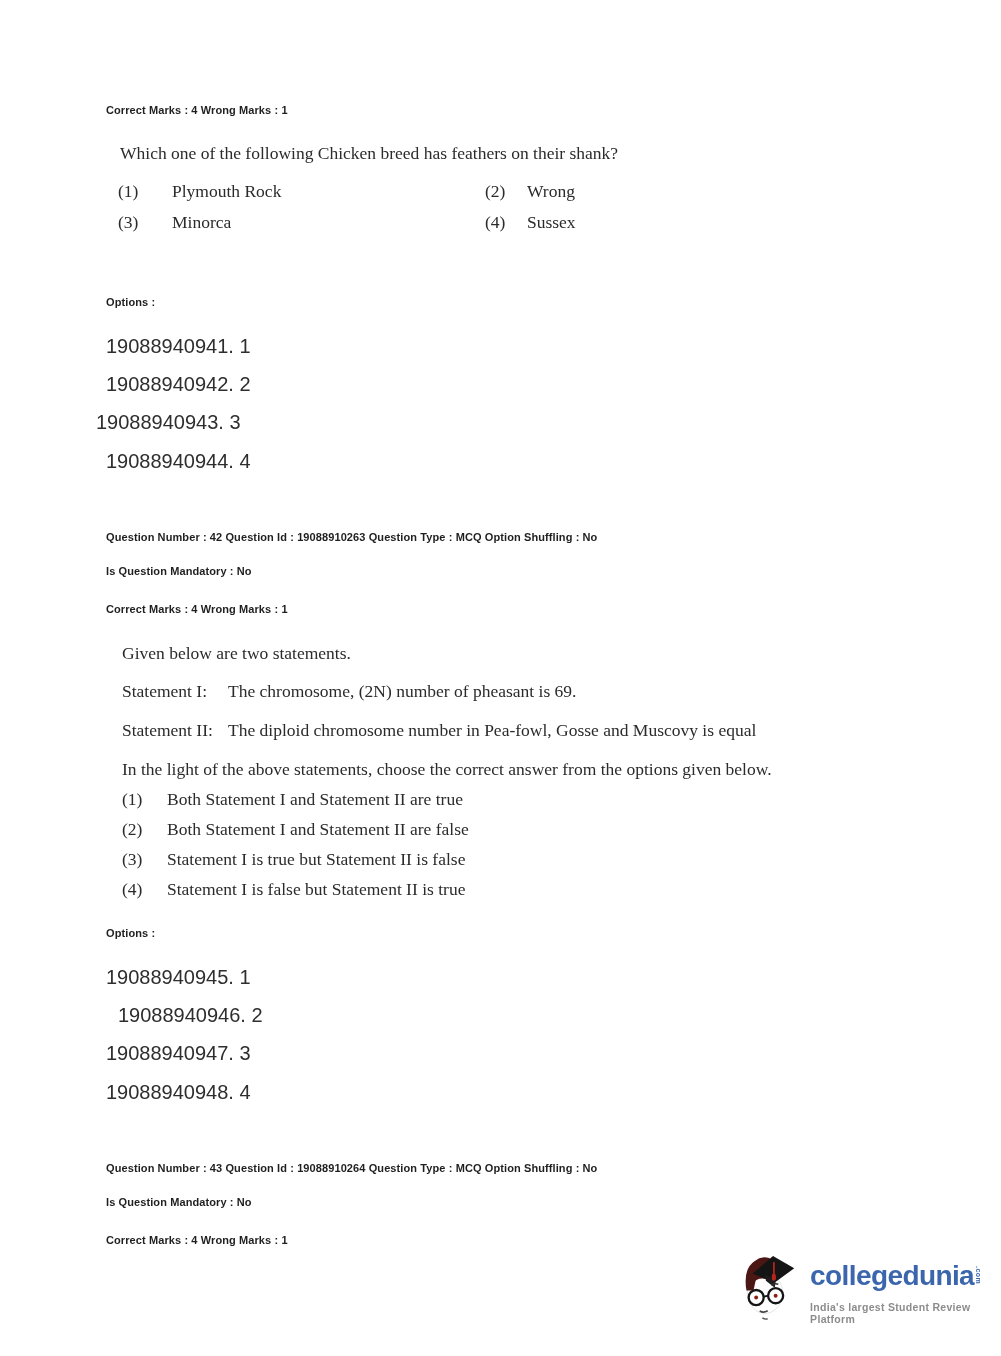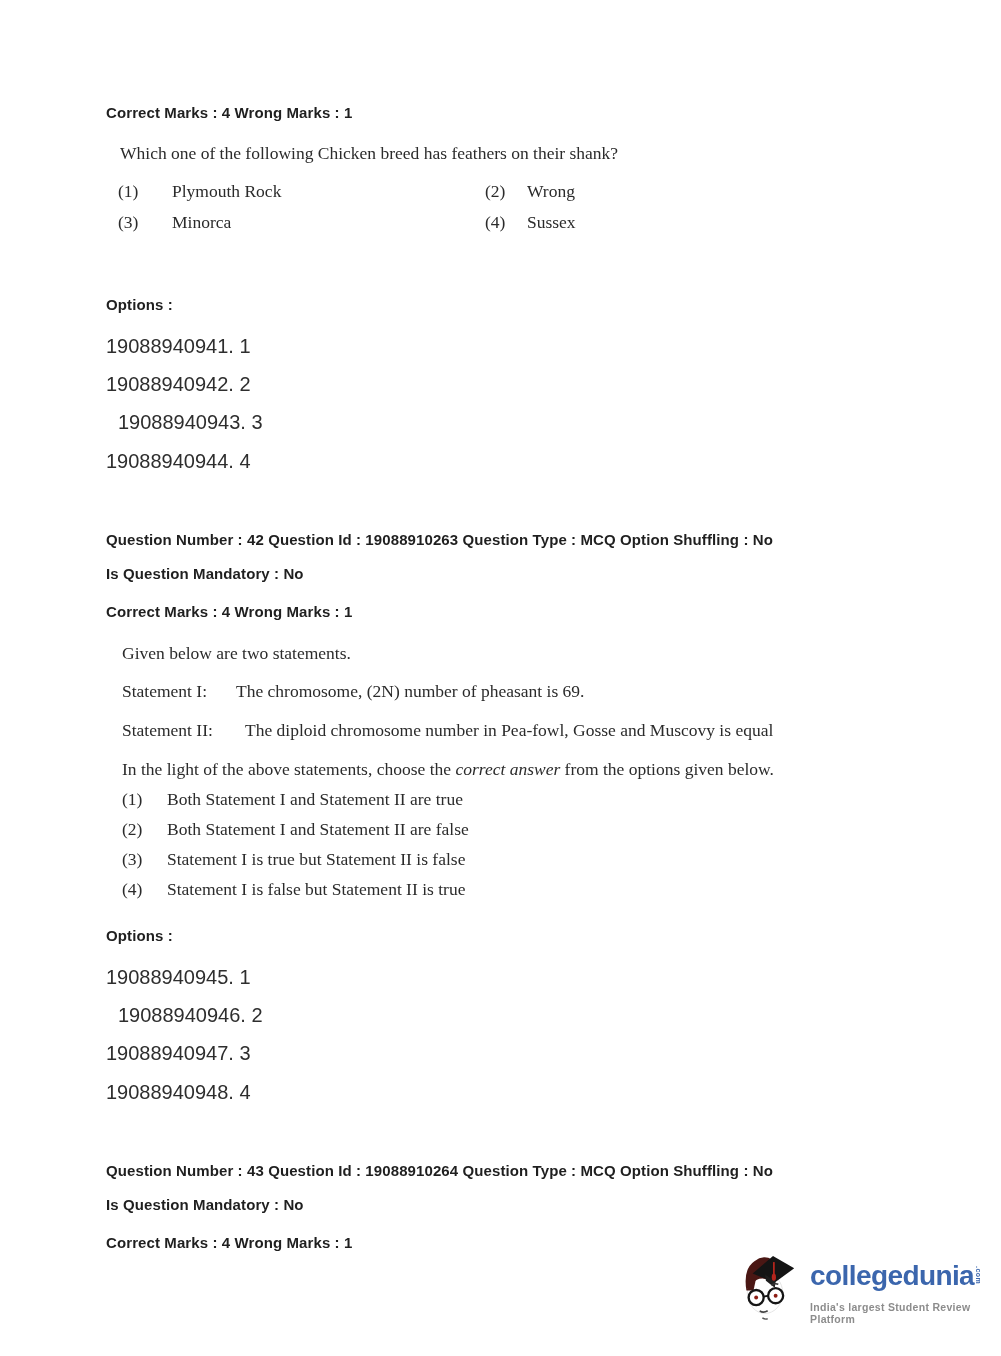--- a/index.html
+++ b/index.html
@@ -8,21 +8,21 @@
     position:relative;
     width:1001px; height:1356px;
     background:#ffffff;
     overflow:hidden;
     font-family:"Liberation Sans", sans-serif;
   }
   .abs { position:absolute; white-space:nowrap; }
   .meta {
     font-family:"Liberation Sans", sans-serif;
     font-weight:700;
-    font-size:15px;
+    font-size:11px;
     color:#1f1f1f;
     letter-spacing:0.1px;
   }
   .serif {
     font-family:"Liberation Serif","DejaVu Serif", serif;
     font-size:17.5px;
     color:#2b2b2b;
   }
   .idline {
     font-family:"Liberation Sans", sans-serif;
@@ -37,21 +37,21 @@
   }
   .choice-grid-1col {
     display:grid;
     grid-template-columns:45px auto;
     row-gap:9px;
   }
   .stmt-row {
     display:grid;
     grid-template-columns:106px auto;
   }
-  .italic { font-style:italic; }
+  .italic { }
   
   .logo {
     position:absolute;
     left:742px; top:1248px;
     display:flex;
     align-items:flex-start;
     gap:15px;
   }
   .logo-textcol { display:flex; flex-direction:column; margin-top:14px; }
   .brand-row { display:flex; align-items:flex-start; }
@@ -95,35 +95,35 @@
     <span class="serif">(3)</span>
     <span class="serif">Minorca</span>
     <span class="serif">(4)</span>
     <span class="serif">Sussex</span>
   </div>
 
   <div class="abs meta" style="left:106px; top:296px;">Options :</div>
 
   <div class="abs idline" style="left:106px; top:335px;">19088940941. 1</div>
   <div class="abs idline" style="left:106px; top:373px;">19088940942. 2</div>
-  <div class="abs idline" style="left:118px; top:411px;">19088940943. 3</div>
+  <div class="abs idline" style="left:96px; top:411px;">19088940943. 3</div>
   <div class="abs idline" style="left:106px; top:450px;">19088940944. 4</div>
 
   <div class="abs meta" style="left:106px; top:531px;">Question Number : 42 Question Id : 19088910263 Question Type : MCQ Option Shuffling : No</div>
   <div class="abs meta" style="left:106px; top:565px;">Is Question Mandatory : No</div>
   <div class="abs meta" style="left:106px; top:603px;">Correct Marks : 4 Wrong Marks : 1</div>
 
   <div class="abs serif" style="left:122px; top:643px;">Given below are two statements.</div>
 
-  <div class="abs stmt-row" style="left:122px; top:681px; width:760px;gap:8px;">
+  <div class="abs stmt-row" style="left:122px; top:681px; width:760px;">
     <span class="serif">Statement I:</span>
     <span class="serif">The chromosome, (2N) number of pheasant is 69.</span>
   </div>
 
-  <div class="abs stmt-row" style="left:122px; top:720px; width:760px;gap:17px;">
+  <div class="abs stmt-row" style="left:122px; top:720px; width:760px;">
     <span class="serif">Statement II:</span>
     <span class="serif">The diploid chromosome number in Pea-fowl, Gosse and Muscovy is equal</span>
   </div>
 
   <div class="abs serif" style="left:122px; top:759px;">
     <span>In the light of the above statements, choose the </span><span class="italic">correct answer</span><span> from the options given below.</span>
   </div>
 
   <div class="abs choice-grid-1col" style="left:122px; top:789px; width:600px;">
     <span class="serif">(1)</span>

